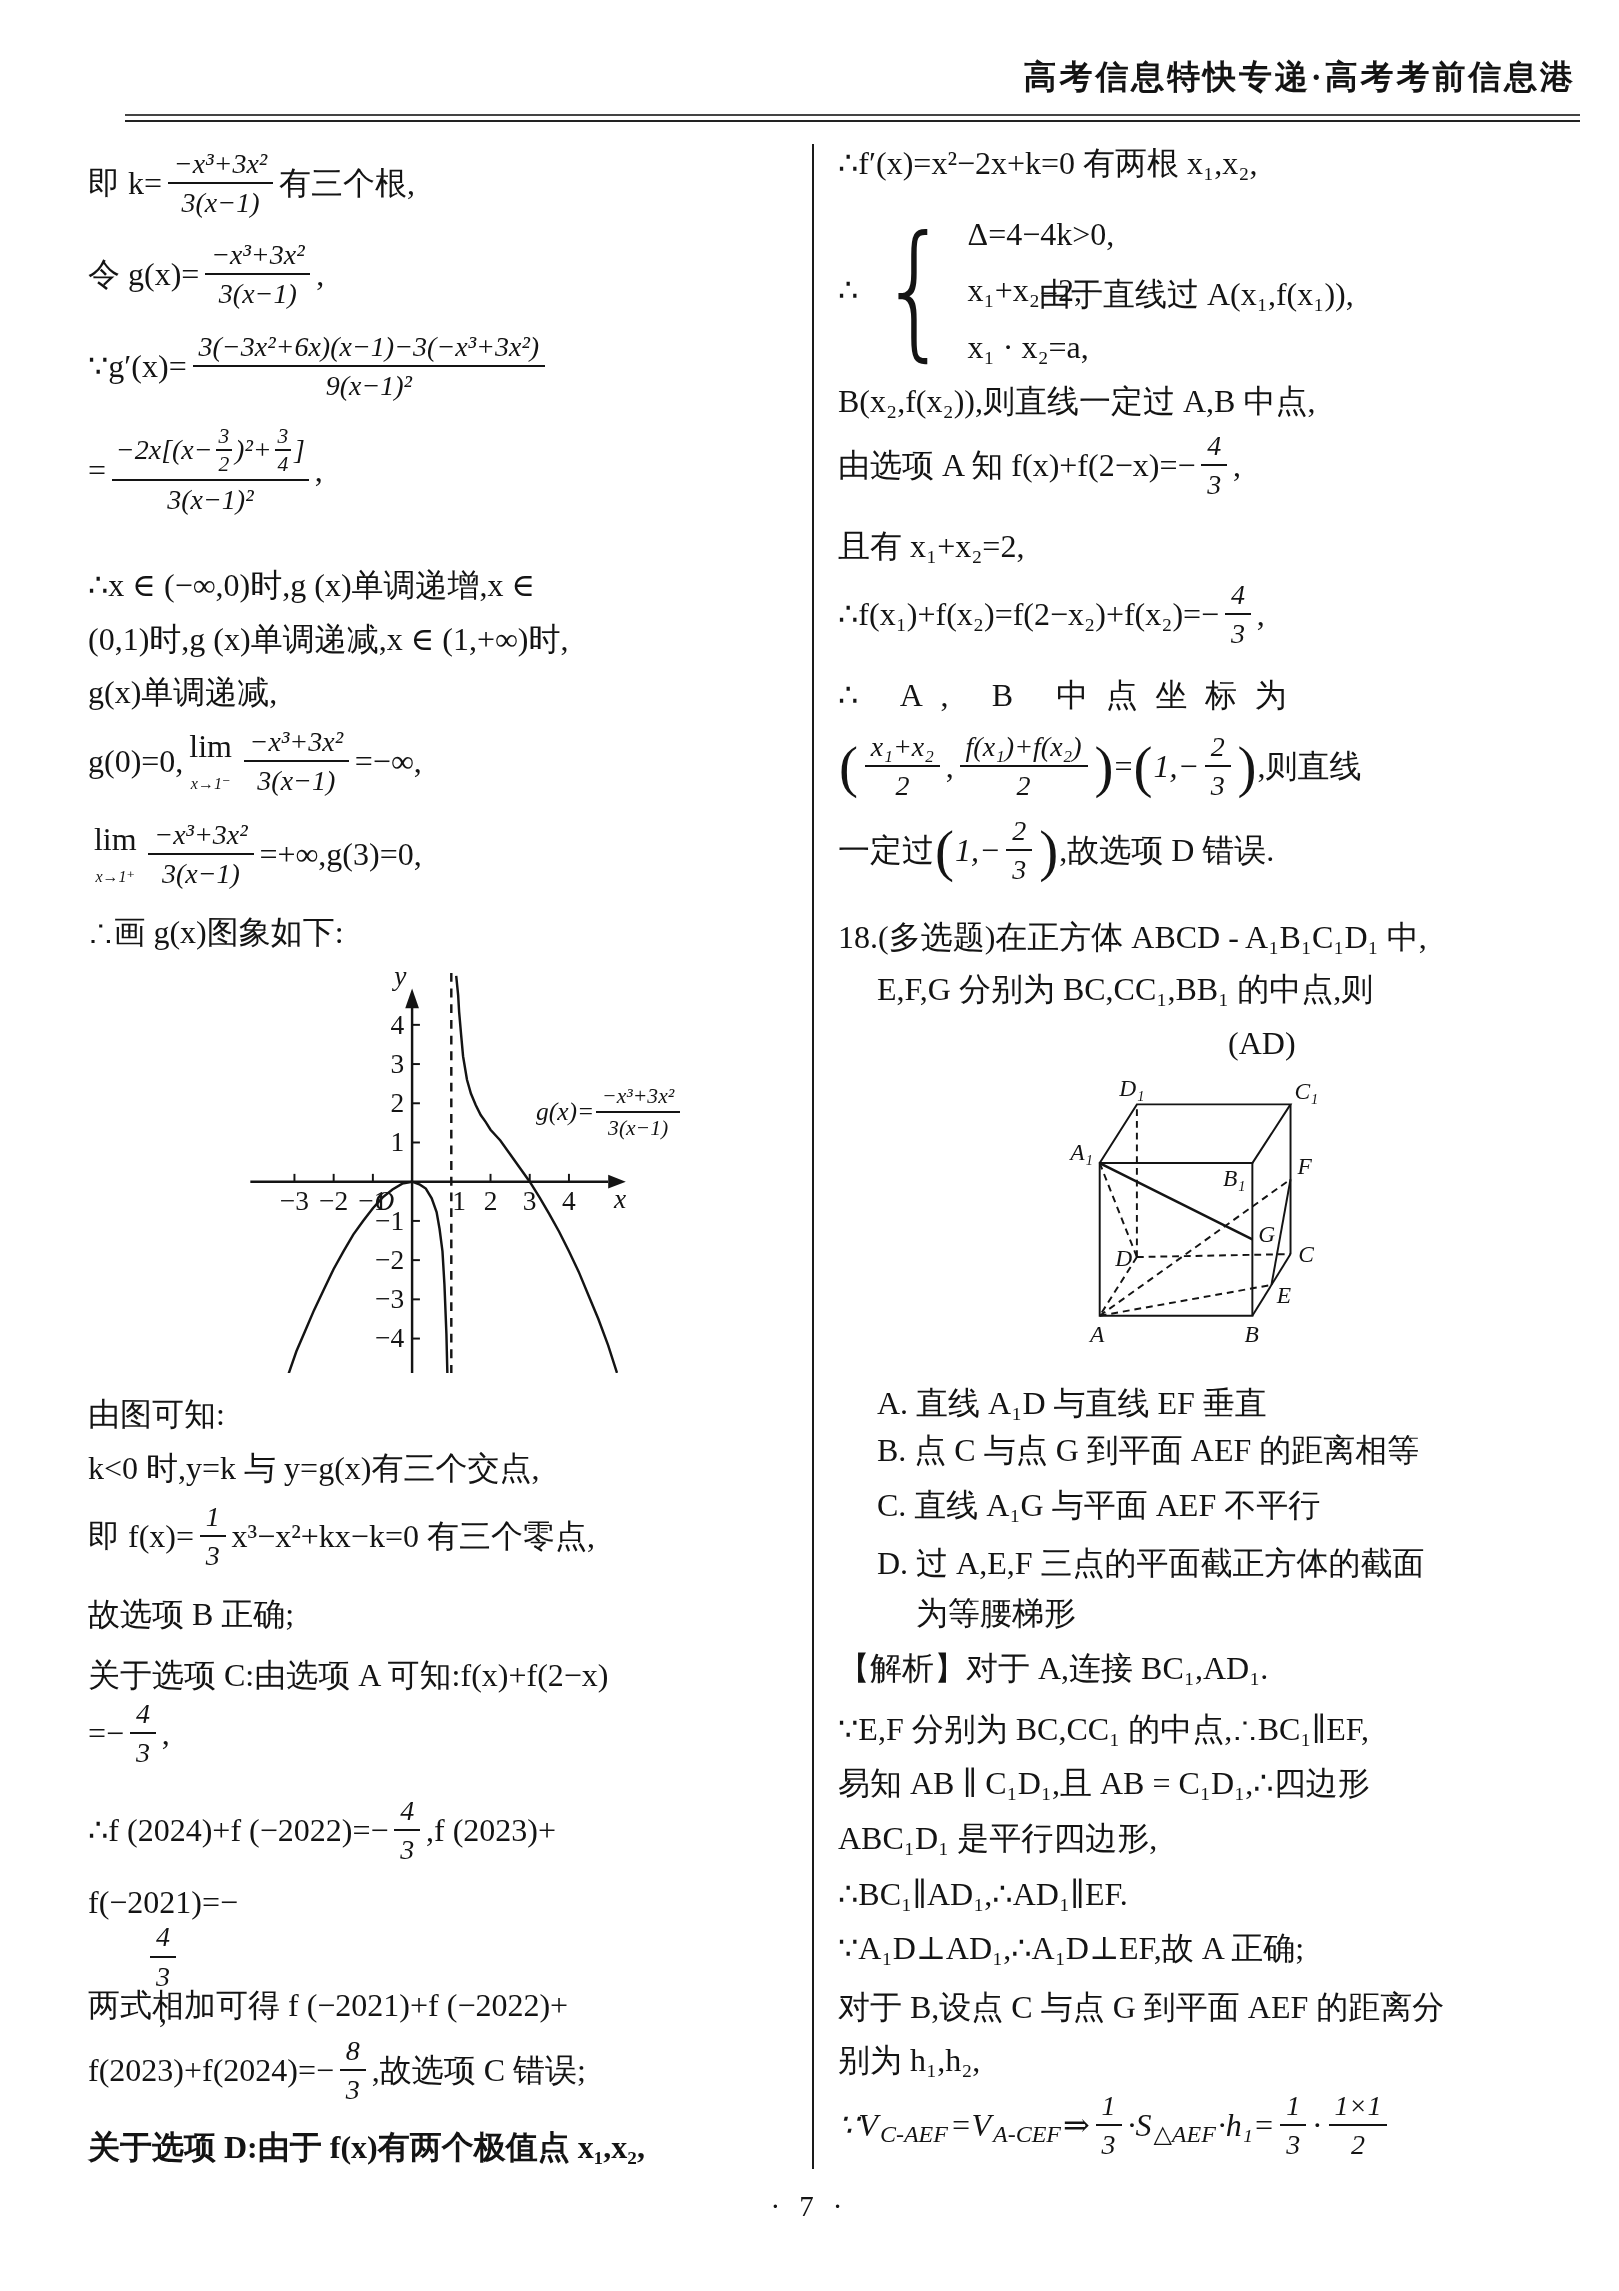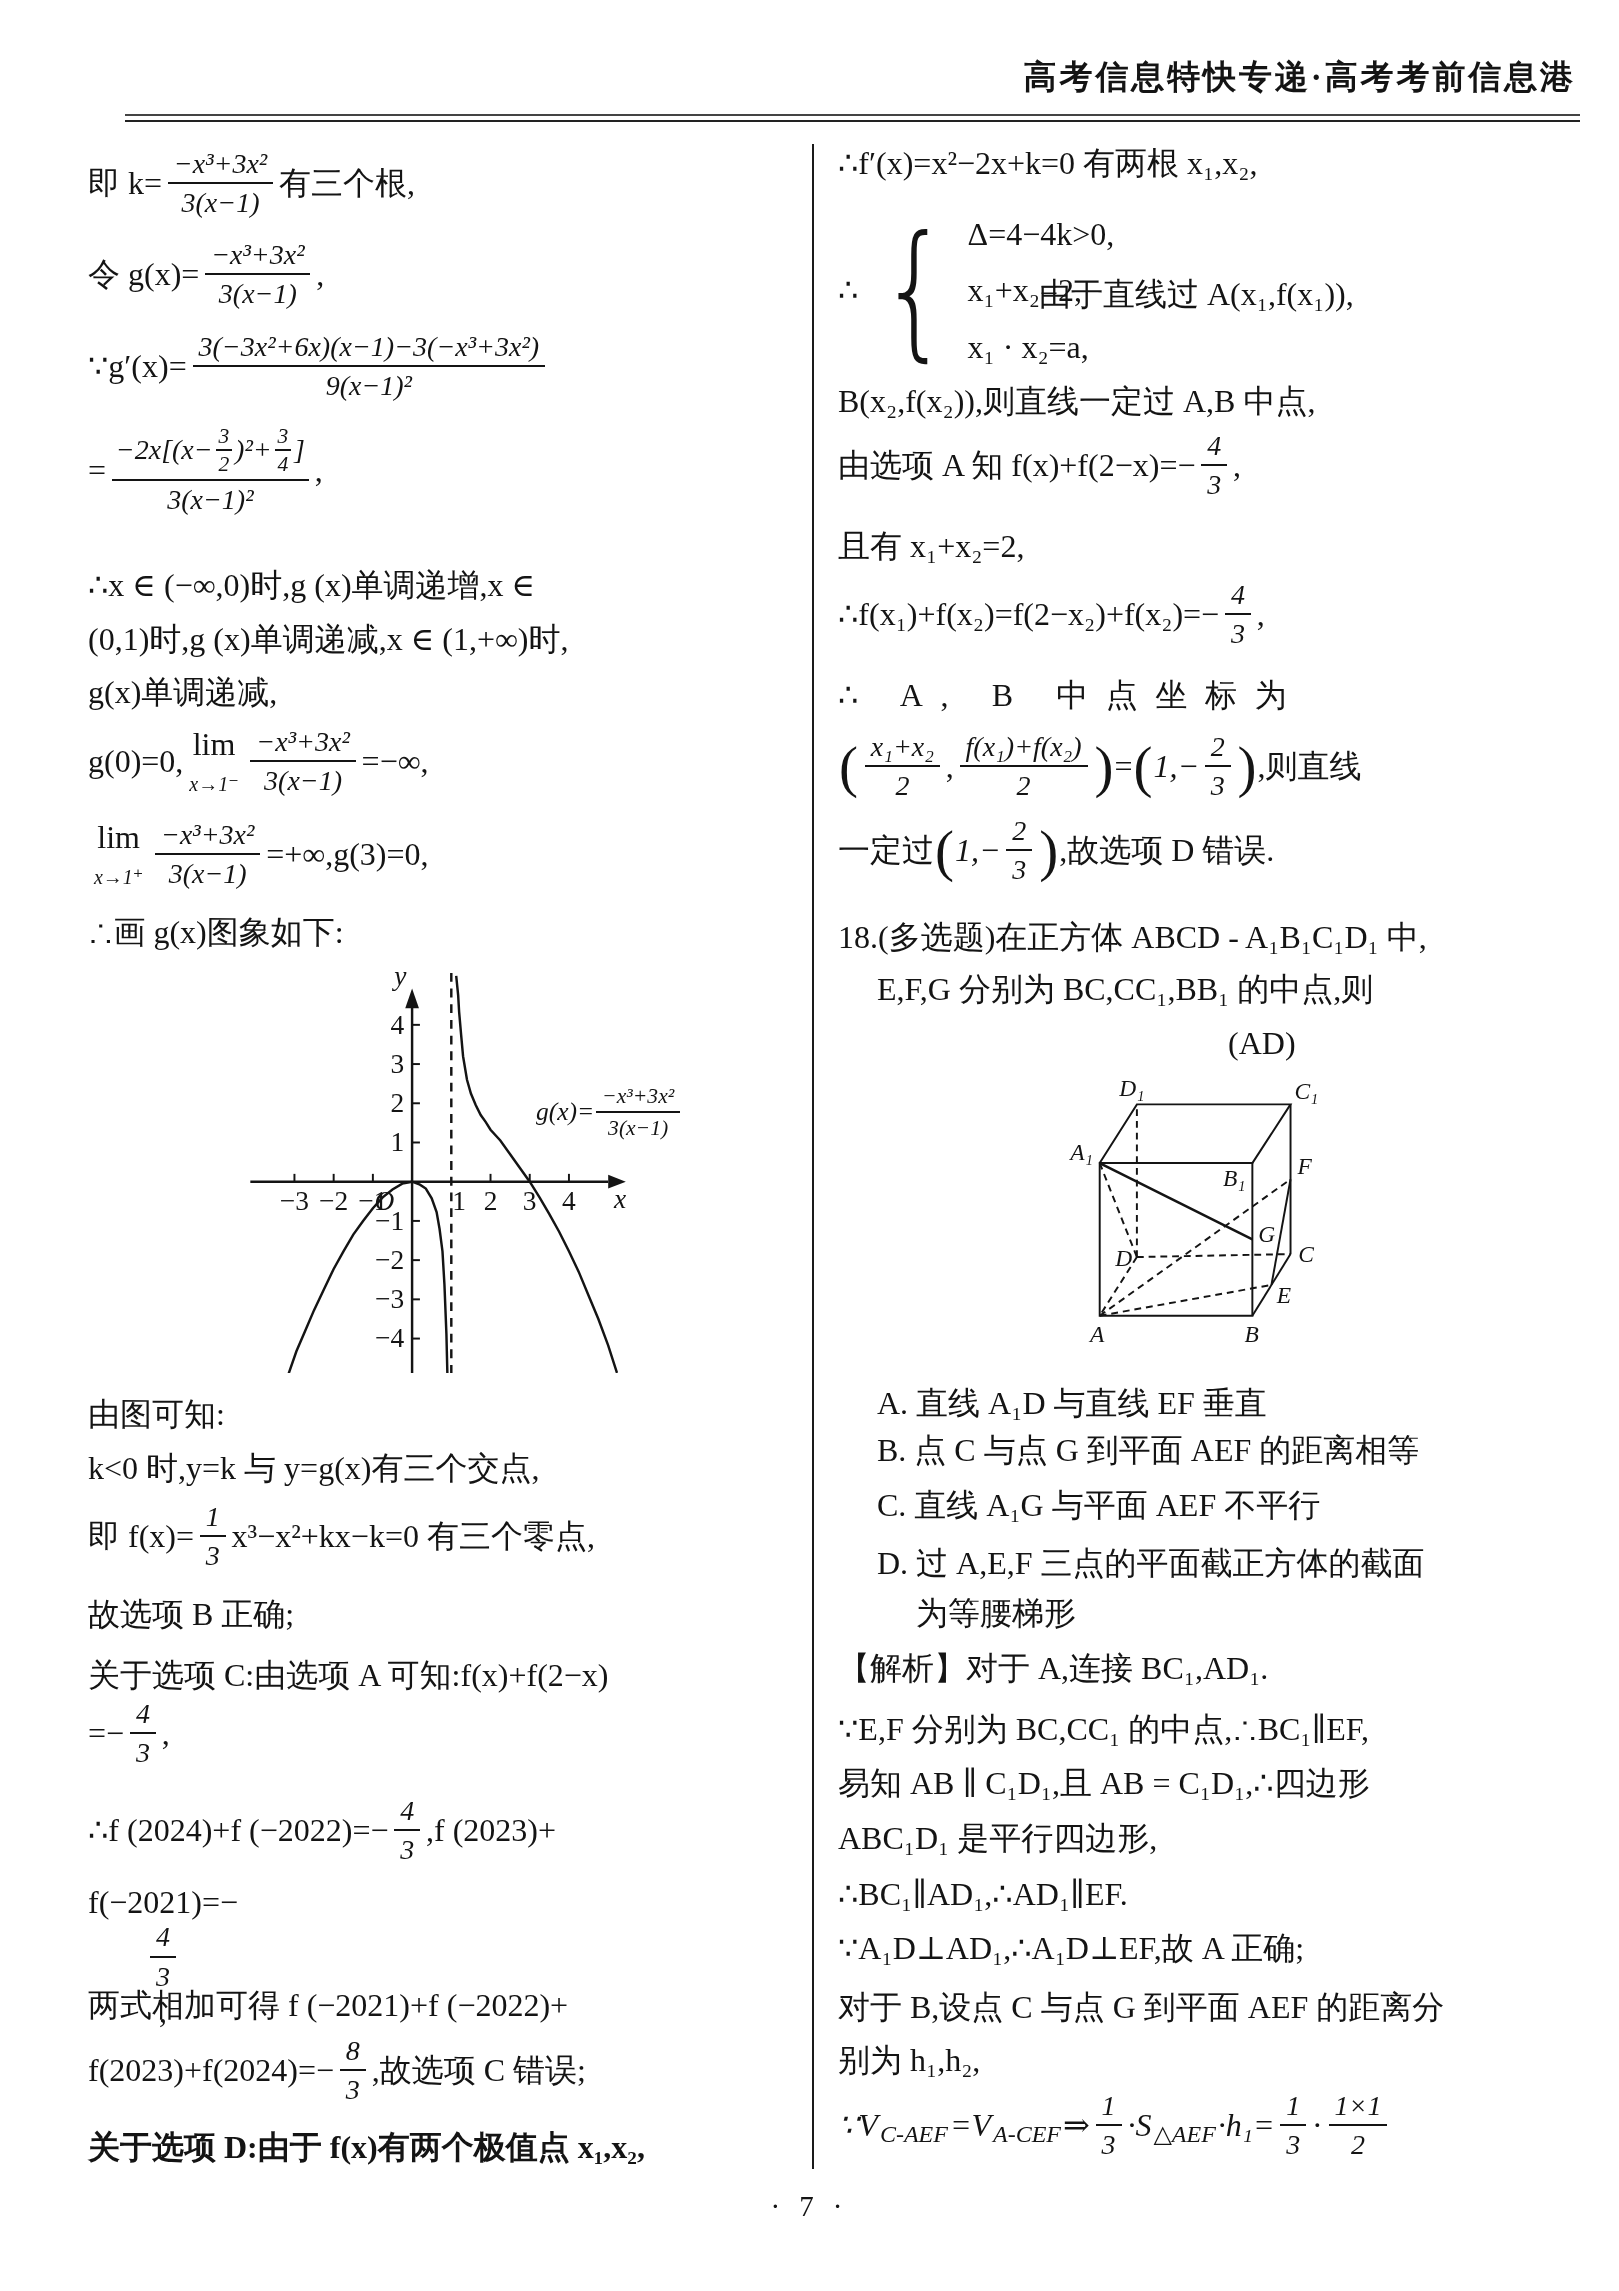--- a/index.html
+++ b/index.html
@@ -14,21 +14,21 @@
   .frac{display:inline-flex;flex-direction:column;align-items:center;margin:0 5.9px;
         font-size:28px;line-height:1.12;font-style:italic;}
   .frac .num{padding:0 5.9px 2.9px;border-bottom:2px solid #141414;}
   .frac .den{padding:2.9px 5.9px 0;}
   .frac.small{font-size:21.6px;margin:0 2.9px;}
   .frac.small .num{padding:0 2.9px 1px;border-bottom:2px solid #141414;}
   .frac.small .den{padding:1px 2.9px 0;}
   .numrow{display:flex;align-items:center;border-bottom:2px solid #141414;padding:0 3.9px 2.9px;}
   .numrow>span{border:none!important;}
   .lim{display:inline-flex;flex-direction:column;align-items:center;line-height:1;margin:0 5.9px;}
-  .lim .limsub{font-size:20px;margin-top:14px;font-style:italic;}
+  .lim .limsub{font-size:16px;margin-top:14px;font-style:italic;}
   .ssub{font-size:24px;font-style:italic;position:relative;top:8.8px;margin:0 2px;}
   .bigp{font-size:57px;font-weight:300;line-height:1;margin:0 1px;}
   .brace{font-size:147px;font-weight:100;line-height:0.85;margin:0 5.9px 0 9.8px;
          font-family:"DejaVu Sans","Liberation Sans",sans-serif;transform:scaleX(.75);}
   .cases{display:flex;flex-direction:column;row-gap:17.6px;}
   .cases .crow{height:39px;display:flex;align-items:center;}
   .wide{letter-spacing:17.6px;}
   .footer{position:absolute;left:50%;transform:translateX(-50%);top:2190px;font-size:29px;letter-spacing:5.9px;}
   svg text{font-family:"Liberation Serif","DejaVu Serif",serif;}
 </style>

